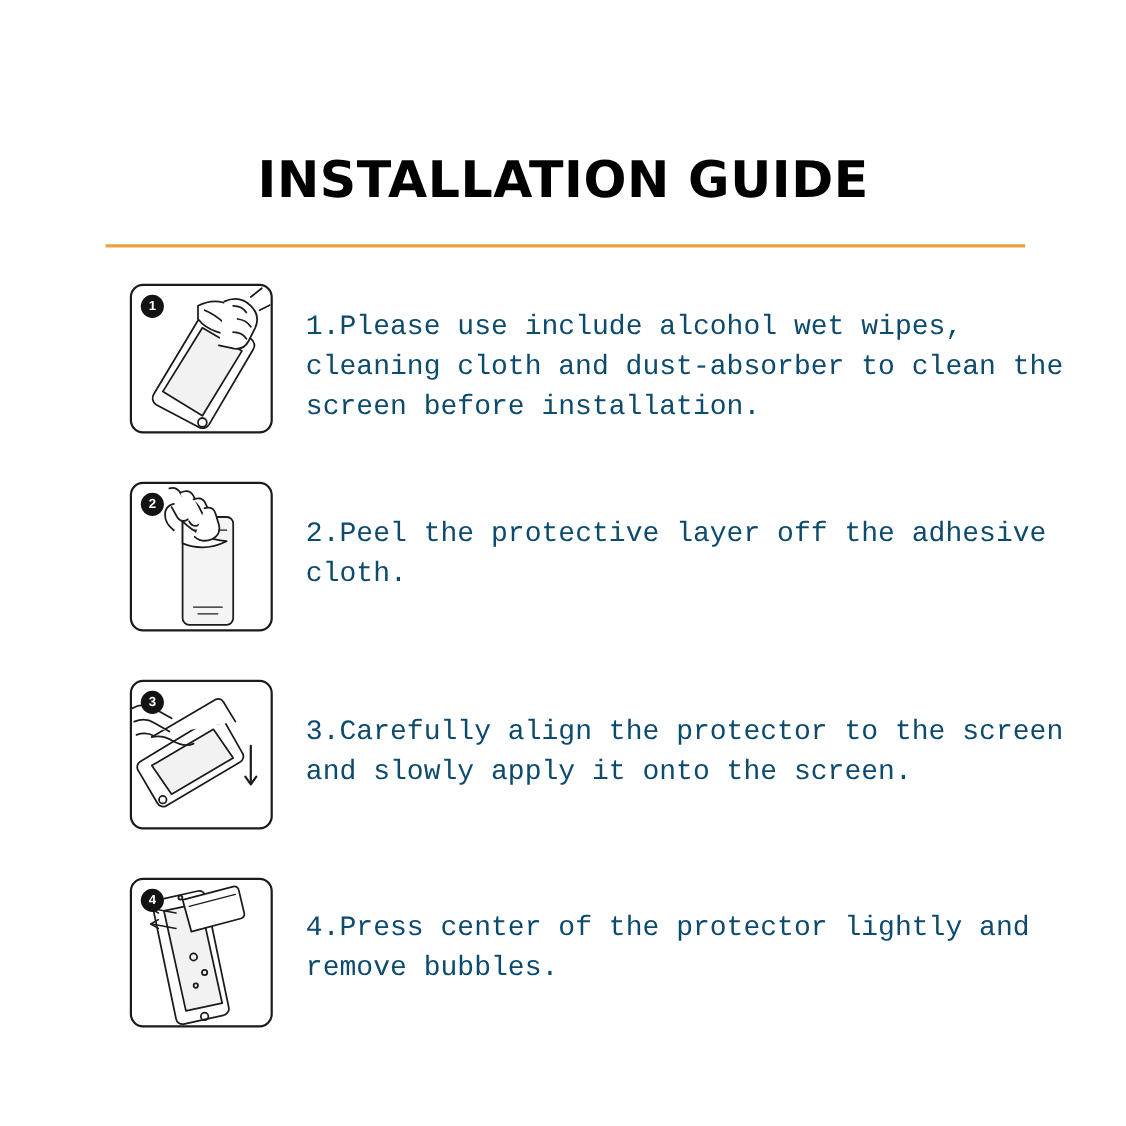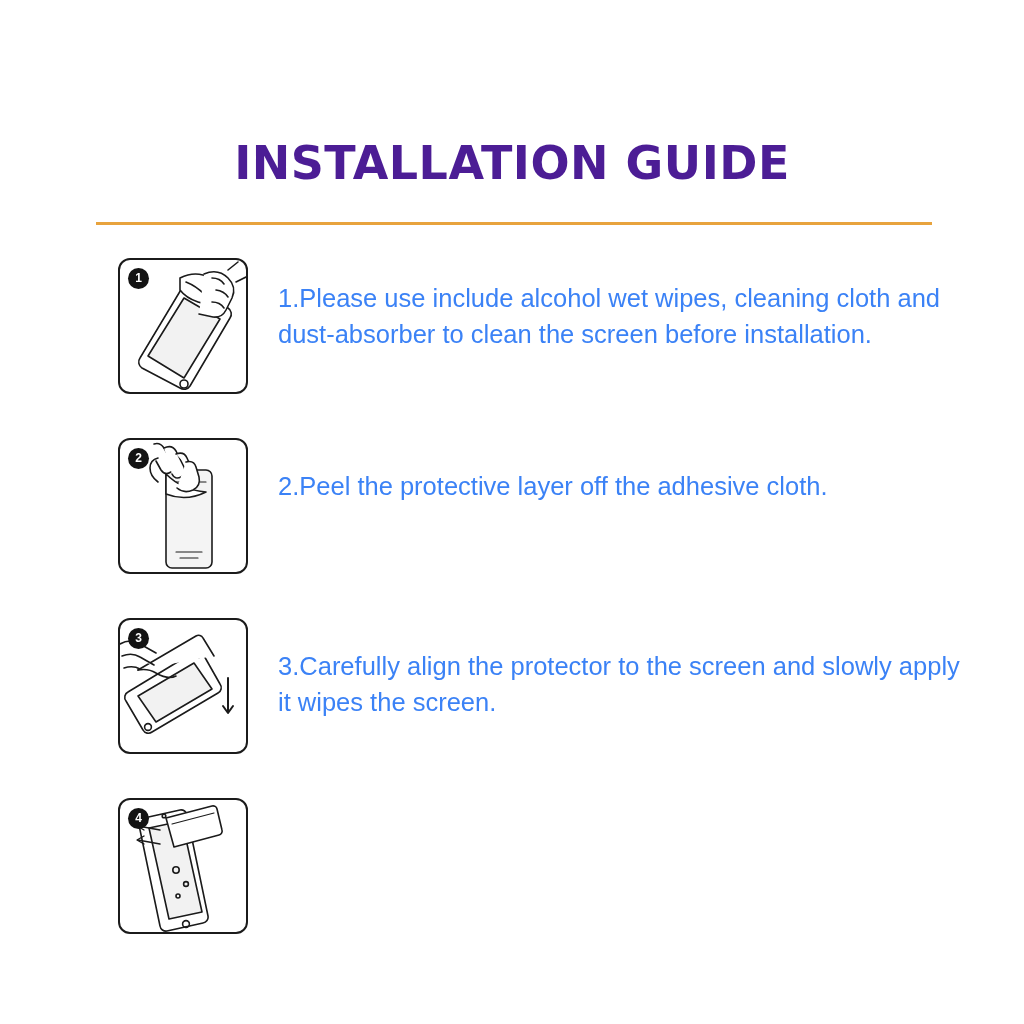--- a/index.html
+++ b/index.html
@@ -22,21 +22,21 @@
   }
   .title {
     position: absolute;
     left: 0;
     right: 0;
     top: 136px;
     text-align: center;
     font-size: 46px;
     font-weight: bold;
     letter-spacing: 0.5px;
-    color: #4c1d95;
+    color: #000000;
     font-family: "DejaVu Sans", sans-serif;
   }
   .rule {
     position: absolute;
     left: 96px;
     top: 222px;
     width: 836px;
     height: 3px;
     background: #e8a33d;
   }
@@ -81,23 +81,23 @@
   }
   .art {
     position: absolute;
     inset: 0;
   }
   .text {
     margin-left: 30px;
     padding-top: 22px;
     font-size: 25.5px;
     line-height: 36px;
-    color: #3b82f6;
+    color: #0c4a6e;
     max-width: 690px;
-    font-family: Liberation Sans, sans-serif;
+    font-family: Liberation Mono, monospace;
   }
   .text .num {
     white-space: nowrap;
   }
   .step-2 .text, .step-3 .text { padding-top: 30px; }
   .step-4 .text { padding-top: 28px; }
 </style>
 </head>
 <body>
 
@@ -179,21 +179,21 @@
             <path d="M0 24 q10 -6 20 0 l16 9" fill="#ffffff"></path>
             <path d="M2 36 q10 -4 18 1 l14 8" fill="#ffffff"></path>
             <path d="M4 48 q9 -3 16 1"></path>
 
             <path d="M108 58 L108 92" stroke-width="2"></path>
             <path d="M103 86 L108 93 L113 86" stroke-width="2" fill="none"></path>
           </g>
         </svg>
       </div>
       <div class="text">
-        <span class="num">3.</span><span>Carefully align the protector to  the screen and slowly apply it wipes the screen.</span>
+        <span class="num">3.</span><span>Carefully align the protector to  the screen and slowly apply it onto the screen.</span>
       </div>
     </div>
 
     <div class="step step-4">
       <div class="thumb">
         <div class="badge">4</div>
         <svg class="art" viewBox="0 0 126 132">
           <g fill="none" stroke="#1b1b1b" stroke-width="1.6" stroke-linejoin="round" stroke-linecap="round">
 
             <path d="M24 18 L60 10 a6 6 0 0 1 7 5 L88 116 a6 6 0 0 1 -5 7 L47 131 a6 6 0 0 1 -7 -5 L19 25 a6 6 0 0 1 5 -7 Z" fill="#ffffff"></path>
@@ -208,16 +208,19 @@
             <path d="M24 22 L17 26 L24 30" stroke-width="1.4"></path>
             <path d="M40 44 L18 40" stroke-width="1.4"></path>
             <path d="M24 36 L17 40 L24 44" stroke-width="1.4"></path>
 
             <circle cx="56" cy="70" r="3.2"></circle>
             <circle cx="66" cy="84" r="2.4"></circle>
             <circle cx="58" cy="96" r="2"></circle>
           </g>
         </svg>
       </div>
+      <div class="text">
+        <span class="num">4.</span><span>Press center of the protector lightly and remove bubbles.</span>
+      </div>
     </div>
 
   </div>
 </div>
 
 </body></html>

